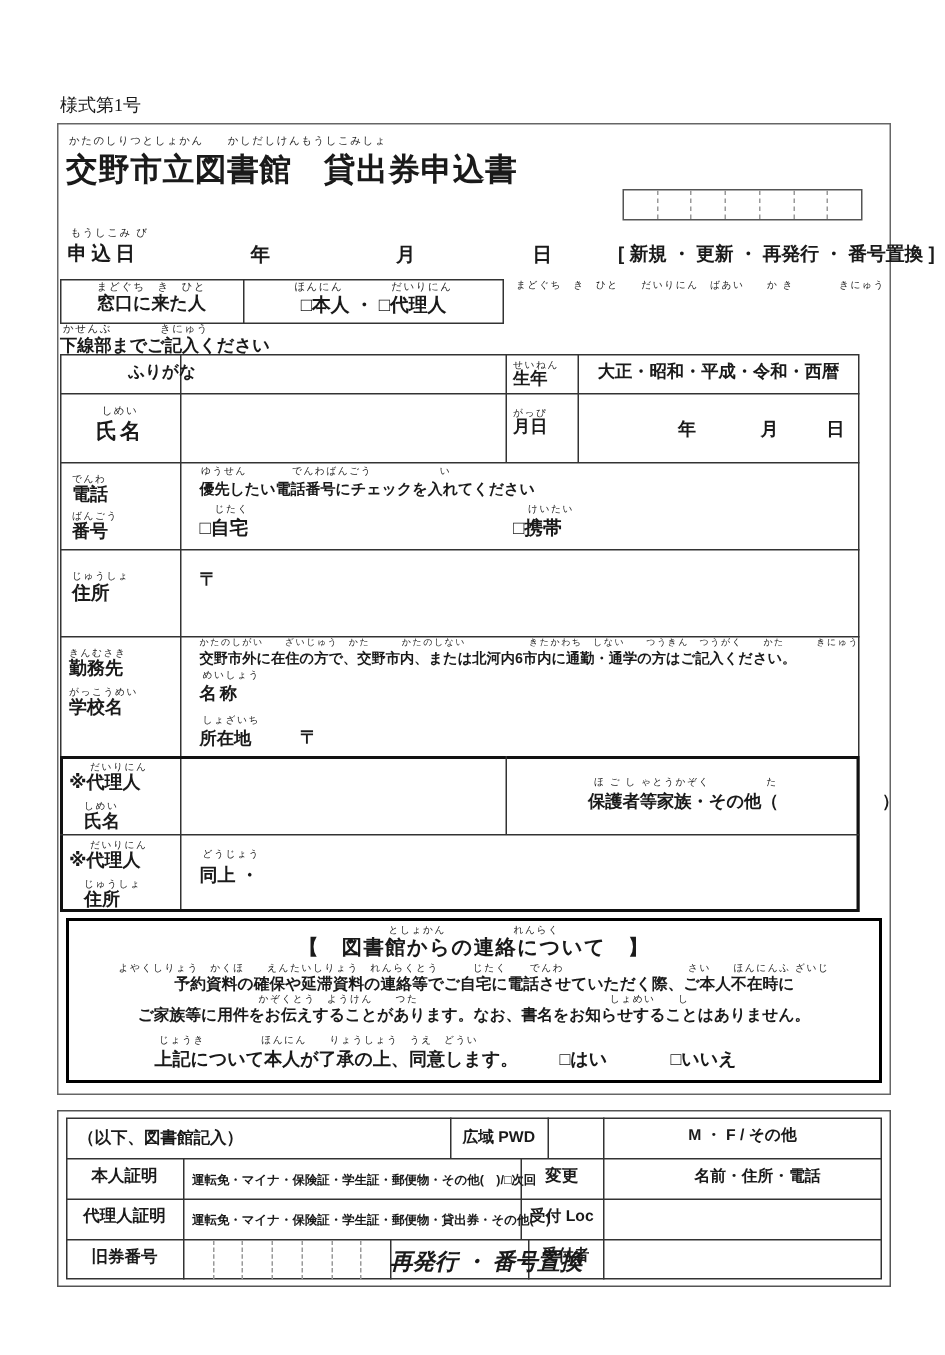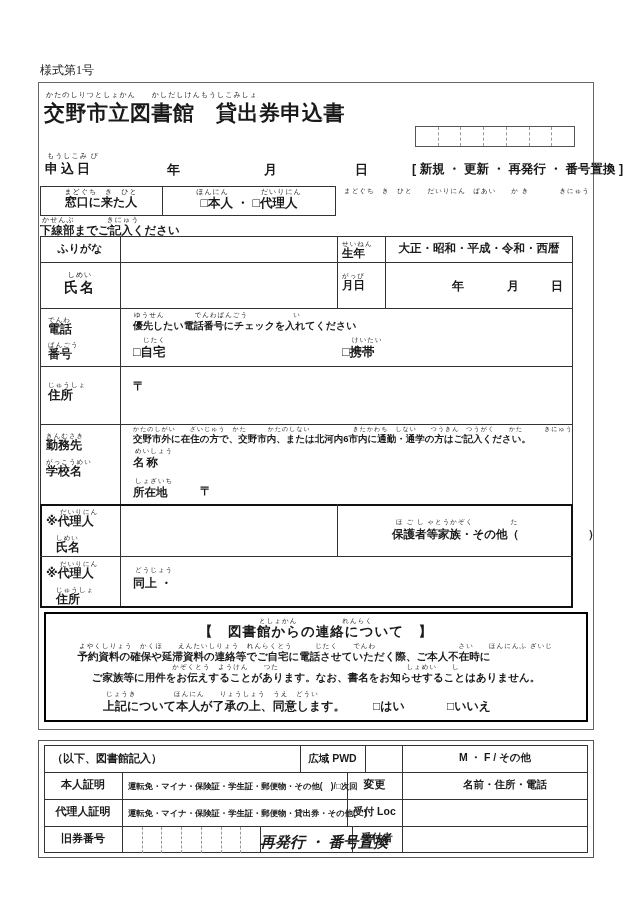--- a/index.html
+++ b/index.html
@@ -65,21 +65,21 @@
 
   <div class="box" style="left:40px;top:236px;width:533px;height:372px;border:1px solid #333;"></div>
   <div class="line" style="left:40px;top:262px;width:533px;height:1px;"></div>
   <div class="line" style="left:40px;top:308px;width:533px;height:1px;"></div>
   <div class="line" style="left:40px;top:366px;width:533px;height:1px;"></div>
   <div class="line" style="left:40px;top:424px;width:533px;height:1px;"></div>
   <div class="line" style="left:120px;top:236px;width:1px;height:372px;"></div>
   <div class="line" style="left:337px;top:236px;width:1px;height:72px;"></div>
   <div class="line" style="left:385px;top:236px;width:1px;height:72px;"></div>
 
-  <div class="stack c" style="left:40px;top:242px;width:80px;">
+  <div class="stack c" style="left:40px;top:242px;width:80px;padding-left:28px;">
     <span class="bt b" style="font-size:11px;">ふりがな</span>
   </div>
   <div class="abs" style="left:121px;top:237px;width:215px;height:24px;"></div>
   <div class="stack c" style="left:40px;top:271px;width:80px;">
     <span class="rt">しめい</span>
     <span class="bt b" style="font-size:14px;letter-spacing:2px;">氏名</span>
   </div>
   <div class="abs" style="left:121px;top:263px;width:215px;height:44px;"></div>
 
   <div class="stack" style="left:342px;top:240px;">
@@ -169,21 +169,21 @@
   <div class="box" style="left:44px;top:612px;width:544px;height:110px;border:2px solid #000;"></div>
   <div class="stack c" style="left:44px;top:617px;width:544px;">
     <span class="rt" style="font-size:6.5px;">としょかん　　　　　　れんらく</span>
   </div>
   <div class="stack c" style="left:44px;top:624px;width:544px;">
     <span class="bt b" style="font-size:13.5px;letter-spacing:1px;">【　図書館からの連絡について　】</span>
   </div>
   <div class="stack c" style="left:44px;top:642px;width:544px;">
     <span class="rt" style="font-size:6.5px;">よやくしりょう　かくほ　　えんたいしりょう　れんらくとう　　　じたく　　でんわ　　　　　　　　　　　さい　　ほんにんふ ざいじ</span>
   </div>
-  <div class="stack c" style="left:44px;top:650px;width:480px;">
+  <div class="stack c" style="left:44px;top:650px;width:480px;padding-left:39px;">
     <span class="bt b" style="font-size:10.5px;">予約資料の確保や延滞資料の連絡等でご自宅に電話させていただく際、ご本人不在時に</span>
   </div>
   <div class="stack c" style="left:44px;top:663px;width:544px;">
     <span class="rt" style="font-size:6.5px;">かぞくとう　ようけん　　つた　　　　　　　　　　　　　　　　　しょめい　　し</span>
   </div>
   <div class="stack c" style="left:44px;top:671px;width:544px;">
     <span class="bt b" style="font-size:10.5px;">ご家族等に用件をお伝えすることがあります。なお、書名をお知らせすることはありません。</span>
   </div>
   <div class="abs rt" style="left:106px;top:690px;font-size:6.5px;">じょうき　　　　　ほんにん　　りょうしょう　うえ　どうい</div>
   <div class="abs b" style="left:103px;top:698px;font-size:12px;white-space:pre;">上記について本人が了承の上、同意します。</div>

